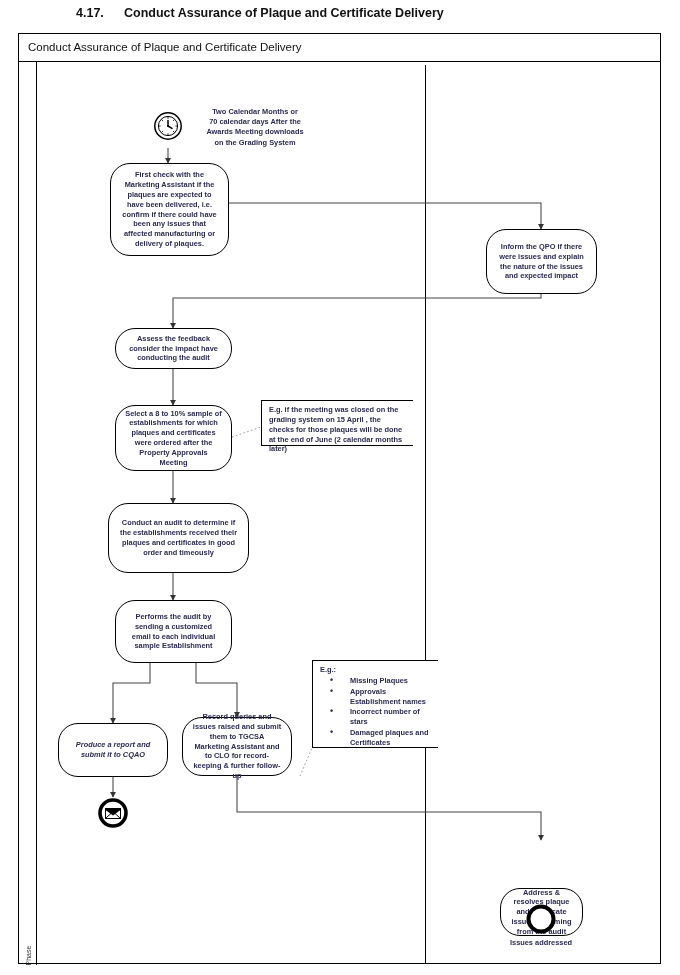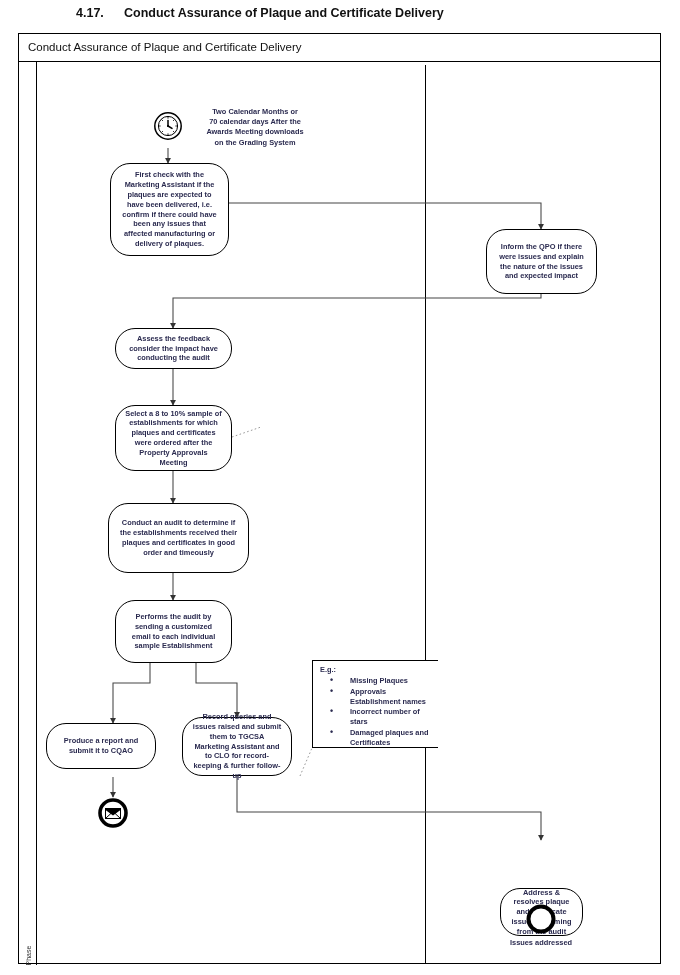--- a/index.html
+++ b/index.html
@@ -135,26 +135,29 @@
   <div class="node" style="left:486px;top:229px;width:111px;height:65px;">Inform the QPO if there were issues and explain the nature of the issues and expected impact</div>
 
   <div class="node" style="left:115px;top:328px;width:117px;height:41px;">Assess the feedback consider the impact have conducting the audit</div>
 
   <div class="node" style="left:115px;top:405px;width:117px;height:66px;">Select a 8 to 10% sample of establishments for which plaques and certificates were ordered after the Property Approvals Meeting</div>
 
   <div class="node" style="left:108px;top:503px;width:141px;height:70px;">Conduct an audit to determine if the establishments received their plaques and certificates in good order and timeously</div>
 
   <div class="node" style="left:115px;top:600px;width:117px;height:63px;">Performs the audit by sending a customized email to each individual sample Establishment</div>
 
-  <div class="node" style="left:46px;top:723px;width:110px;height:46px;">Produce a report and submit it to CQAO</div>
+  <div class="node" style="left:58px;top:723px;width:110px;height:54px;font-style:italic;">Produce a report and submit it to CQAO</div>
 
   <div class="node" style="left:182px;top:717px;width:110px;height:59px;">Record queries and issues raised  and  submit them to TGCSA Marketing Assistant and to CLO for record-keeping &amp; further follow-up</div>
 
   <div class="node" style="left:500px;top:888px;width:83px;height:48px;">Address &amp; resolves plaque and certificate issues stemming from the audit</div>
 
+  <div class="note" style="left:261px;top:400px;width:152px;height:46px;">
+    <span>E.g. if the meeting was closed on the grading system on 15 April , the checks for those plaques will be done at the end of June (2 calendar months later)</span>
+  </div>
 
   <div class="note" style="left:312px;top:660px;width:126px;height:88px;">
     <div>E.g.:</div>
     <ul class="buls">
       <li>Missing Plaques</li>
       <li>Approvals Establishment names</li>
       <li>Incorrect number of stars</li>
       <li>Damaged plaques and Certificates</li>
     </ul>
   </div>

